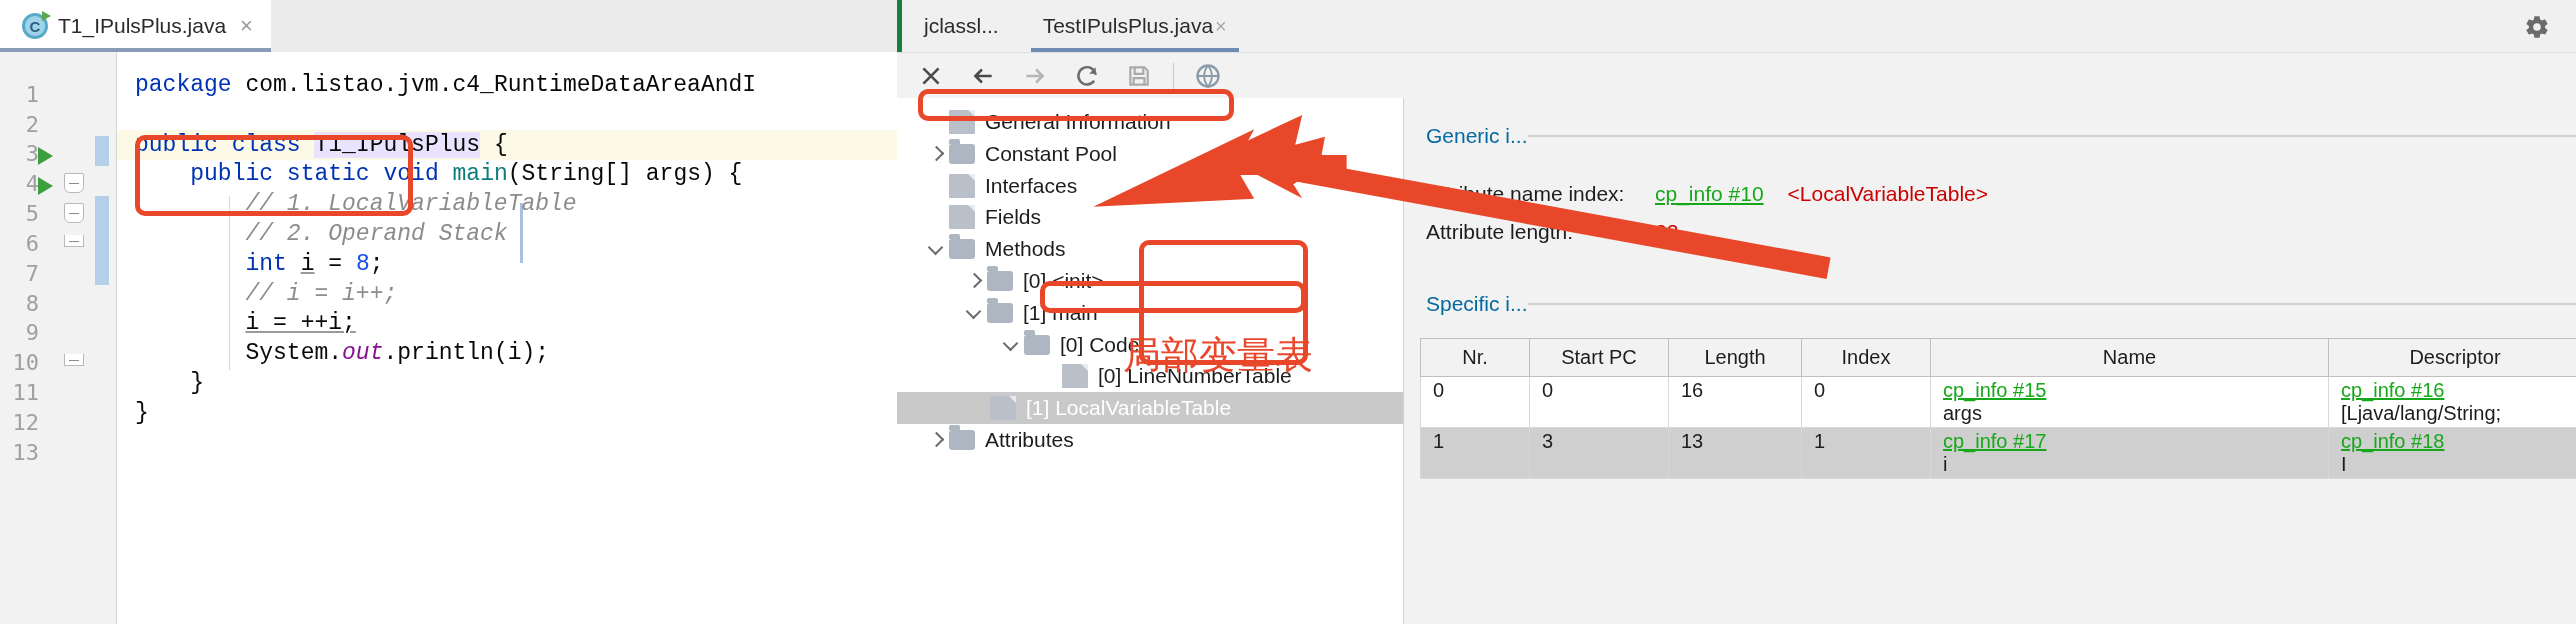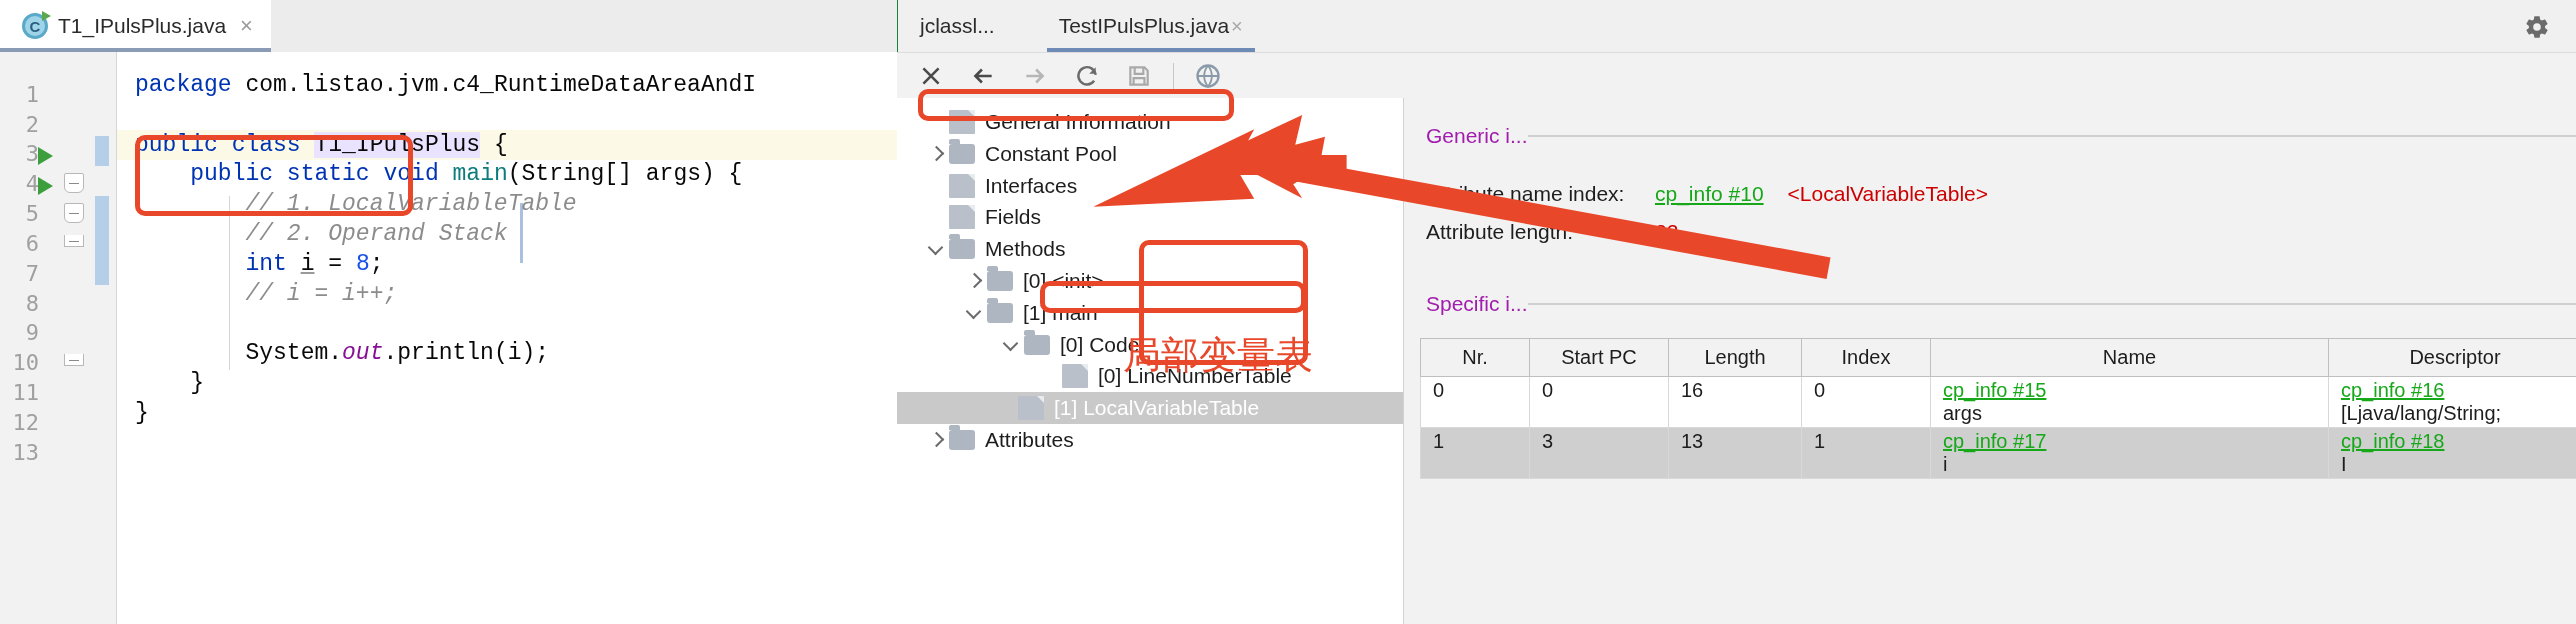--- a/index.html
+++ b/index.html
@@ -75,21 +75,21 @@
   .cm { color:#8c8c8c; font-style:italic; }
   .num { color:#1750eb; }
   .field-it { color:#871094; font-style:italic; }
   .tealv { color:#0e7c7b; }
   .undl { text-decoration: underline; text-decoration-color:#9a9a9a; }
   .indent-guide { position:absolute; width:1px; background:#d6d6d6; }
   .caret-vline { position:absolute; width:3px; background:#a9c0e0; }
 
   
   .tool { flex:1; height:624px; background:#f2f2f2; position:relative; display:flex; flex-direction:column; }
-  .tool-tabs { height:52px; background:#f0f0f0; display:flex; align-items:flex-start; position:relative; border-left:1px solid #15803d;gap:20px; }
+  .tool-tabs { height:52px; background:#f0f0f0; display:flex; align-items:flex-start; position:relative; border-left:5px solid #15803d; }
   .ttab { font-size:21px; color:#2b2b2b; padding:0 22px; height:52px; display:flex; align-items:center; position:relative; }
   .ttab.sel::after { content:""; position:absolute; left:10px; right:10px; bottom:0; height:4px; background:#6e8bb5; }
   .ttab .x { color:#a8a8a8; font-size:20px; margin-left:2px; }
   .gear { position:absolute; right:26px; top:14px; width:26px; height:26px; }
 
   .tool-toolbar { height:46px; background:#f2f2f2; display:flex; align-items:center; gap:0px; padding-left:8px; border-top:1px solid #dcdcdc;}
   .tbtn { width:52px; height:46px; display:flex; align-items:center; justify-content:center; }
   .tbtn svg { display:block; }
   .tsep { width:1px; height:26px; background:#c8c8c8; margin:0 8px; }
 
@@ -107,21 +107,21 @@
   .chev.down::before { transform: rotate(45deg); left:5px; top:4px; }
   .chev.none::before { display:none; }
   .ficon { width:26px; height:20px; flex:0 0 26px; margin-right:10px; background:#b0b8c4; border-radius:2px; position:relative;}
   .ficon.tab-folder { background:#aeb6c2; border-radius:3px 3px 3px 3px; }
   .ficon.tab-folder::before { content:""; position:absolute; left:0; top:-5px; width:11px; height:5px; background:#aeb6c2; border-radius:2px 2px 0 0;}
   .ficon.doc { width:20px; height:24px; background:#b9c0ca; border-radius:1px; }
   .ficon.doc::after { content:""; position:absolute; right:0; top:0; border-left:7px solid transparent; border-top:7px solid #e9ecef; }
   .tlabel { white-space:nowrap; }
 
   .detail { flex:1; background:#f2f2f2; position:relative; padding-top:26px; }
-  .sec-head { display:flex; align-items:center; gap:0; font-size:21px; color:#a21caf; margin: 0 0 0 22px; }
+  .sec-head { display:flex; align-items:center; gap:0; font-size:21px; color:#0369a1; margin: 0 0 0 22px; }
   .sec-rule { flex:1; height:2px; background:#d0d0d0; }
   .kv-row { display:flex; align-items:baseline; margin-left:22px; font-size:21px; color:#1d1d1d; }
   .kv-key { width:229px; flex:0 0 229px; }
   .kv-link { color:#17a81a; text-decoration:underline; }
   .kv-red { color:#cc0000; margin-left:24px; }
   .kv-red2 { color:#cc0000; }
 
   table.lvt { border-collapse:collapse; width: calc(100% - 10px); margin-left:16px; font-size:20px; }
   table.lvt th {
     background:#f2f2f2; border:1px solid #bfbfbf; font-weight:normal; color:#1d1d1d;
@@ -199,20 +199,21 @@
         <div class="cl" style="top:107px">    <span class="kw">public</span> <span class="kw">static</span> <span class="kw">void</span> <span class="tealv">main</span><span>(String[] args) {</span></div>
 
         <div class="cl" style="top:137px">        <span class="cm">// 1. LocalVariableTable</span></div>
 
         <div class="cl" style="top:167px">        <span class="cm">// 2. Operand Stack</span></div>
 
         <div class="cl" style="top:197px">        <span class="kw">int</span> <span class="undl">i</span><span> = </span><span class="num">8</span><span>;</span></div>
 
         <div class="cl" style="top:227px">        <span class="cm">// i = i++;</span></div>
 
+        <div class="cl" style="top:256px">        <span class="undl">i = ++i;</span></div>
 
         <div class="cl" style="top:286px">        <span>System.</span><span class="field-it">out</span><span>.println(i);</span></div>
 
         <div class="cl" style="top:316px">    <span>}</span></div>
 
         <div class="cl" style="top:346px"><span>}</span></div>
 
       </div>
     </div>
   </div>
@@ -311,21 +312,21 @@
         <div class="tnode" style="top:231px;padding-left:103px;">
             <span class="chev down"></span>
             <span class="ficon tab-folder"></span>
             <span class="tlabel">[0] Code</span>
           </div>
         <div class="tnode" style="top:262px;padding-left:141px;">
             <span class="chev none"></span>
             <span class="ficon doc"></span>
             <span class="tlabel">[0] LineNumberTable</span>
           </div>
-        <div class="tnode selected" style="top:294px;padding-left:97px;">
+        <div class="tnode selected" style="top:294px;padding-left:69px;">
             <span class="chev none"></span>
             <span class="ficon doc"></span>
             <span class="tlabel">[1] LocalVariableTable</span>
           </div>
         <div class="tnode" style="top:326px;padding-left:28px;">
             <span class="chev"></span>
             <span class="ficon tab-folder"></span>
             <span class="tlabel">Attributes</span>
           </div>
       </div>

